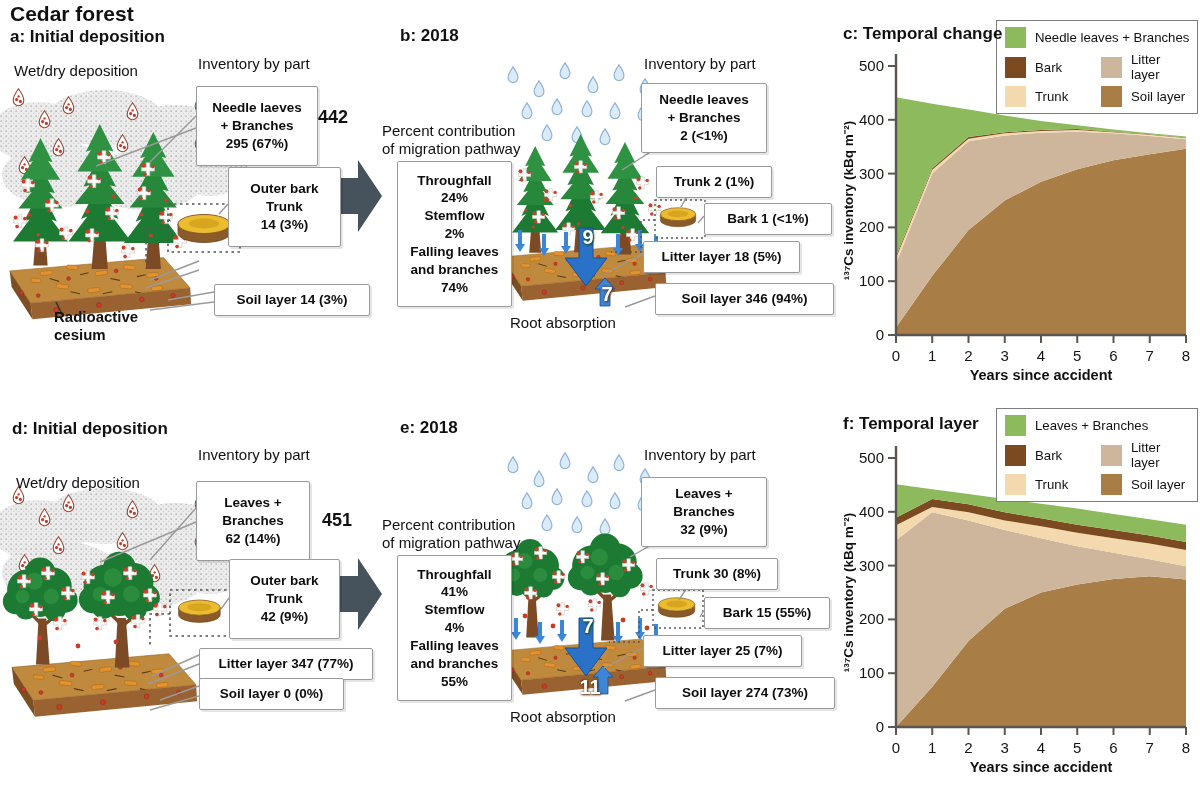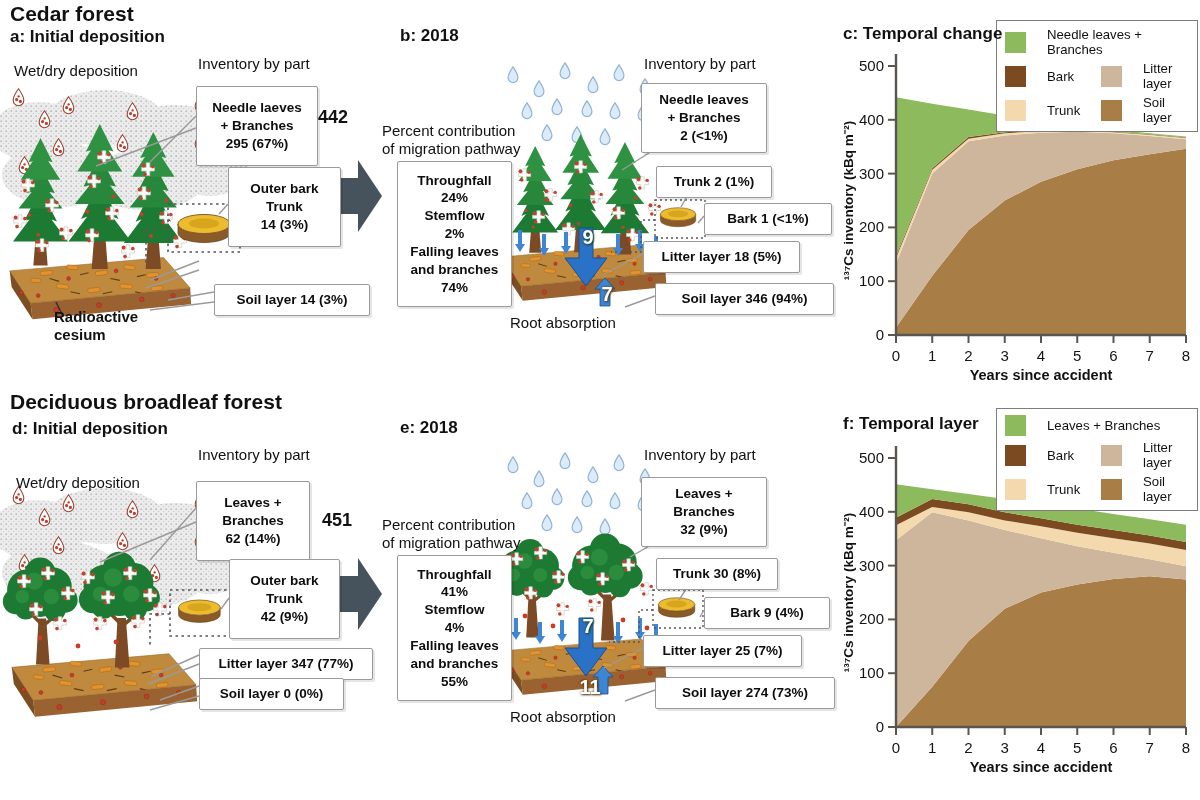--- a/index.html
+++ b/index.html
@@ -16,21 +16,21 @@
   .flux-num{position:absolute;font-weight:bold;color:#fff;font-size:20px;z-index:7;text-align:center;
             text-shadow:0 0 3px rgba(25,70,25,.95),1px 1px 2px rgba(25,70,25,.9)}
   .flux-num.soil{text-shadow:0 0 3px rgba(90,55,15,.95),1px 1px 2px rgba(90,55,15,.9)}
   .dep-num{position:absolute;font-weight:bold;font-size:18px;z-index:7;color:#111}
   svg.illu{position:absolute;z-index:2}
   svg.conn{position:absolute;left:0;top:0;z-index:3;pointer-events:none}
   svg.chart{position:absolute;z-index:2}
   .legend-box{position:absolute;width:202px;background:#fff;border:1.8px solid #7d7d7d;z-index:6;
               padding:6px 6px 6px 8px;display:flex;flex-direction:column;gap:4px;box-sizing:border-box}
   .lg-row{display:flex;align-items:center}
-  .lg-item{display:flex;align-items:center;gap:21px;font-size:13.2px;font-weight:500;color:#111}
+  .lg-item{display:flex;align-items:center;gap:9px;font-size:13.2px;font-weight:500;color:#111}
   .lg-row .lg-item:first-child{flex:0 0 96px}
   .lg-row.full .lg-item:first-child{flex:1 1 auto}
   .sw{width:21px;height:21px;flex:0 0 21px}
   .cesium-lbl{font-size:15px;font-weight:bold;white-space:pre-line;line-height:1.2;z-index:8}
 </style>
 </head>
 <body>
 
 <div class="figure">
 
@@ -165,21 +165,20 @@
   <div class="dep-num" style="left:318px;top:107px">442</div>
 
   <div class="abs panel-label" style="left:400px;top:26px">b: 2018</div>
   <div class="abs lbl" style="left:644px;top:55px">Inventory by part</div>
   <div class="abs lbl" style="left:382px;top:122px">Percent contribution
 of migration pathway</div>
   <div class="abs lbl" style="left:510px;top:314px">Root absorption</div>
 
   <div class="abs panel-label" style="left:843px;top:24px">c: Temporal change</div>
 
-  <div class="abs sec-title" style="left:10px;top:390px">Deciduous broadleaf forest</div>
   <div class="abs panel-label" style="left:12px;top:419px">d: Initial deposition</div>
   <div class="abs lbl" style="left:16px;top:474px">Wet/dry deposition</div>
   <div class="abs lbl" style="left:198px;top:446px">Inventory by part</div>
   <div class="dep-num" style="left:322px;top:510px">451</div>
 
   <div class="abs panel-label" style="left:400px;top:418px">e: 2018</div>
   <div class="abs lbl" style="left:644px;top:446px">Inventory by part</div>
   <div class="abs lbl" style="left:382px;top:516px">Percent contribution
 of migration pathway</div>
   <div class="abs lbl" style="left:510px;top:708px">Root absorption</div>
@@ -224,21 +223,21 @@
 41%
 Stemflow
 4%
 Falling leaves
 and branches
 55%</div>
   <div class="info-box" style="left:641px;top:477px;width:112px;height:62px">Leaves +
 Branches
 32 (9%)</div>
   <div class="info-box" style="left:656px;top:558px;width:108px;height:24px">Trunk 30 (8%)</div>
-  <div class="info-box" style="left:704px;top:597px;width:112px;height:24px">Bark 9 (4%)</div>
+  <div class="info-box" style="left:704px;top:597px;width:112px;height:24px">Bark 15 (55%)</div>
   <div class="info-box" style="left:643px;top:635px;width:145px;height:24px">Litter layer 25 (7%)</div>
   <div class="info-box" style="left:655px;top:677px;width:166px;height:24px">Soil layer 274 (73%)</div>
 
   <div class="flux-num" style="left:578px;top:226px;width:20px">9</div>
   <div class="flux-num soil" style="left:597px;top:283px;width:20px">7</div>
   <div class="flux-num" style="left:578px;top:615px;width:20px">7</div>
   <div class="flux-num soil" style="left:575px;top:676px;width:30px">11</div>
 
   <svg class="illu" style="left:0;top:78px" width="340" height="248" viewBox="0 0 340 248">
     <use href="#cloud" transform="translate(-10,2)"></use>

